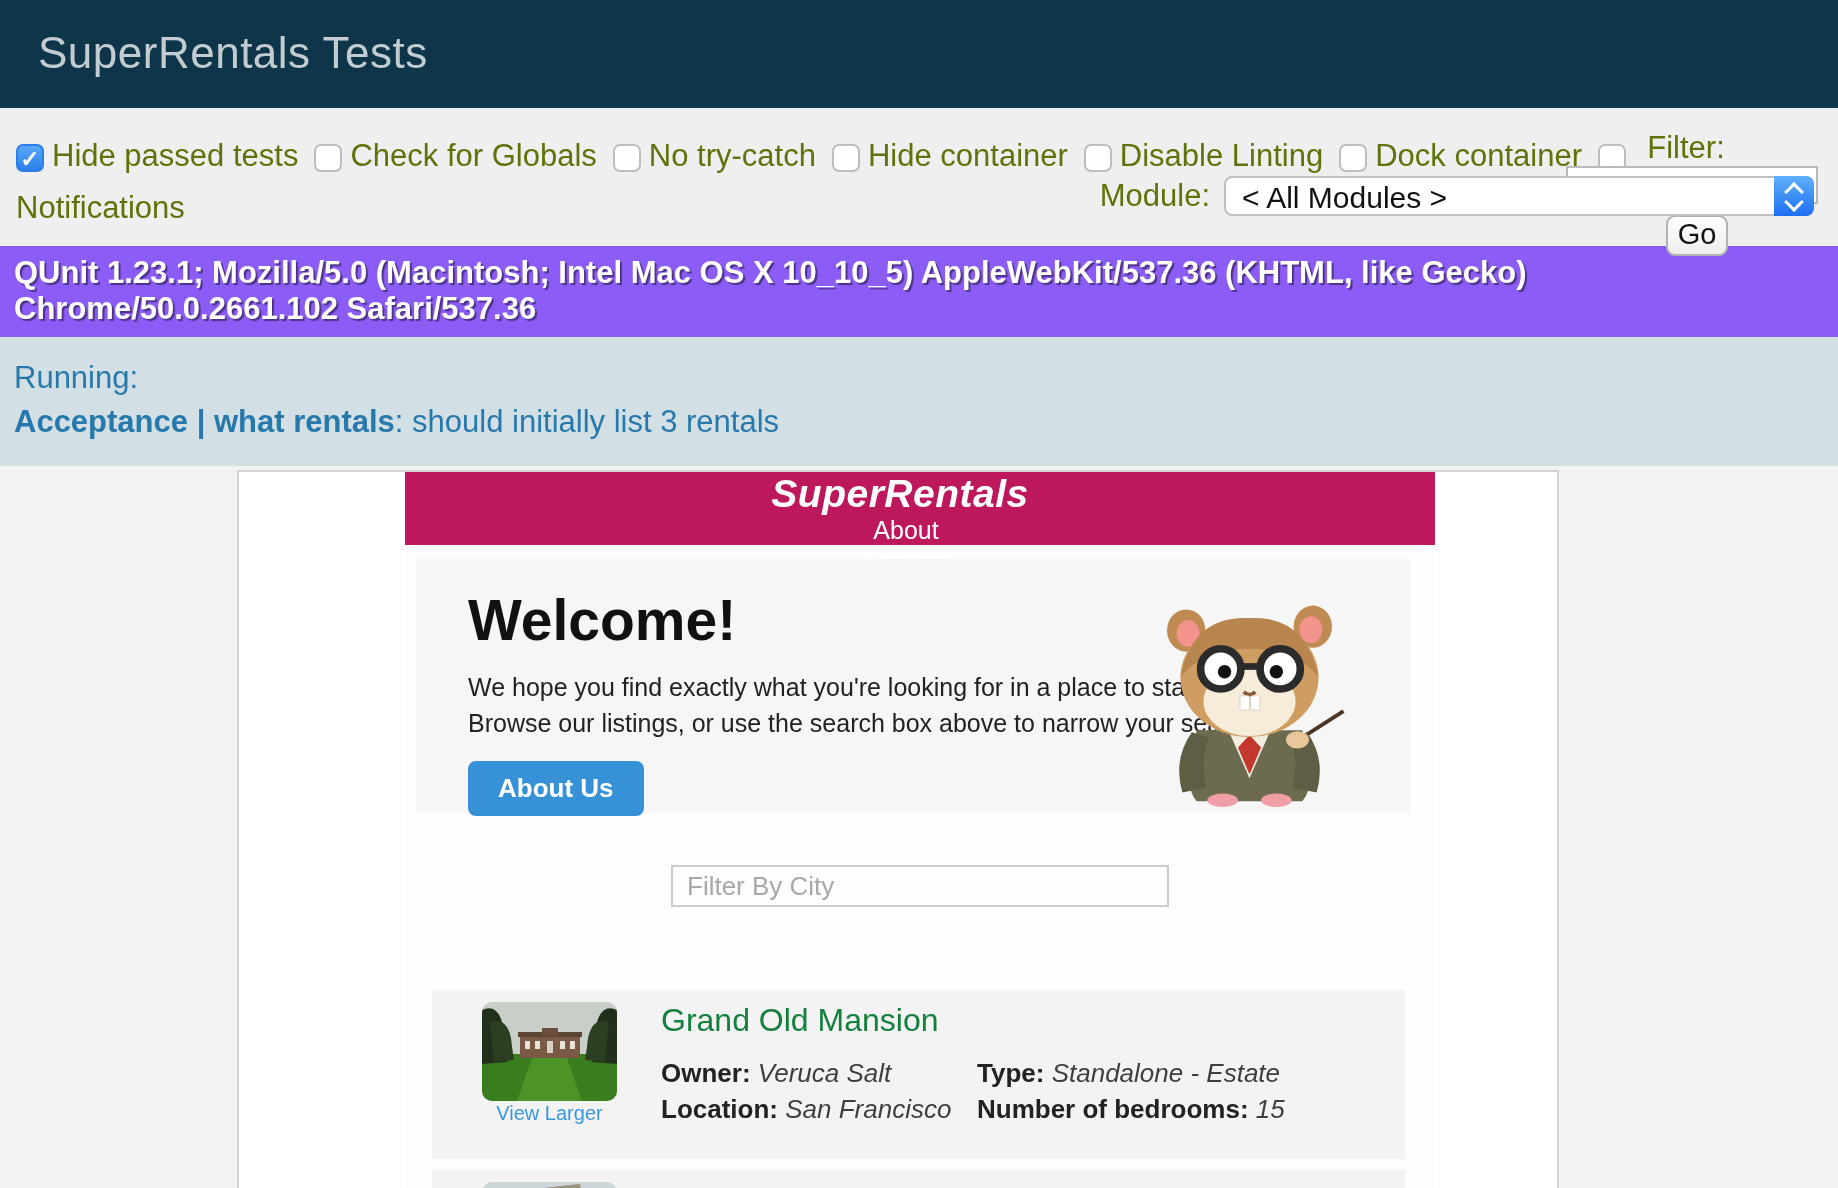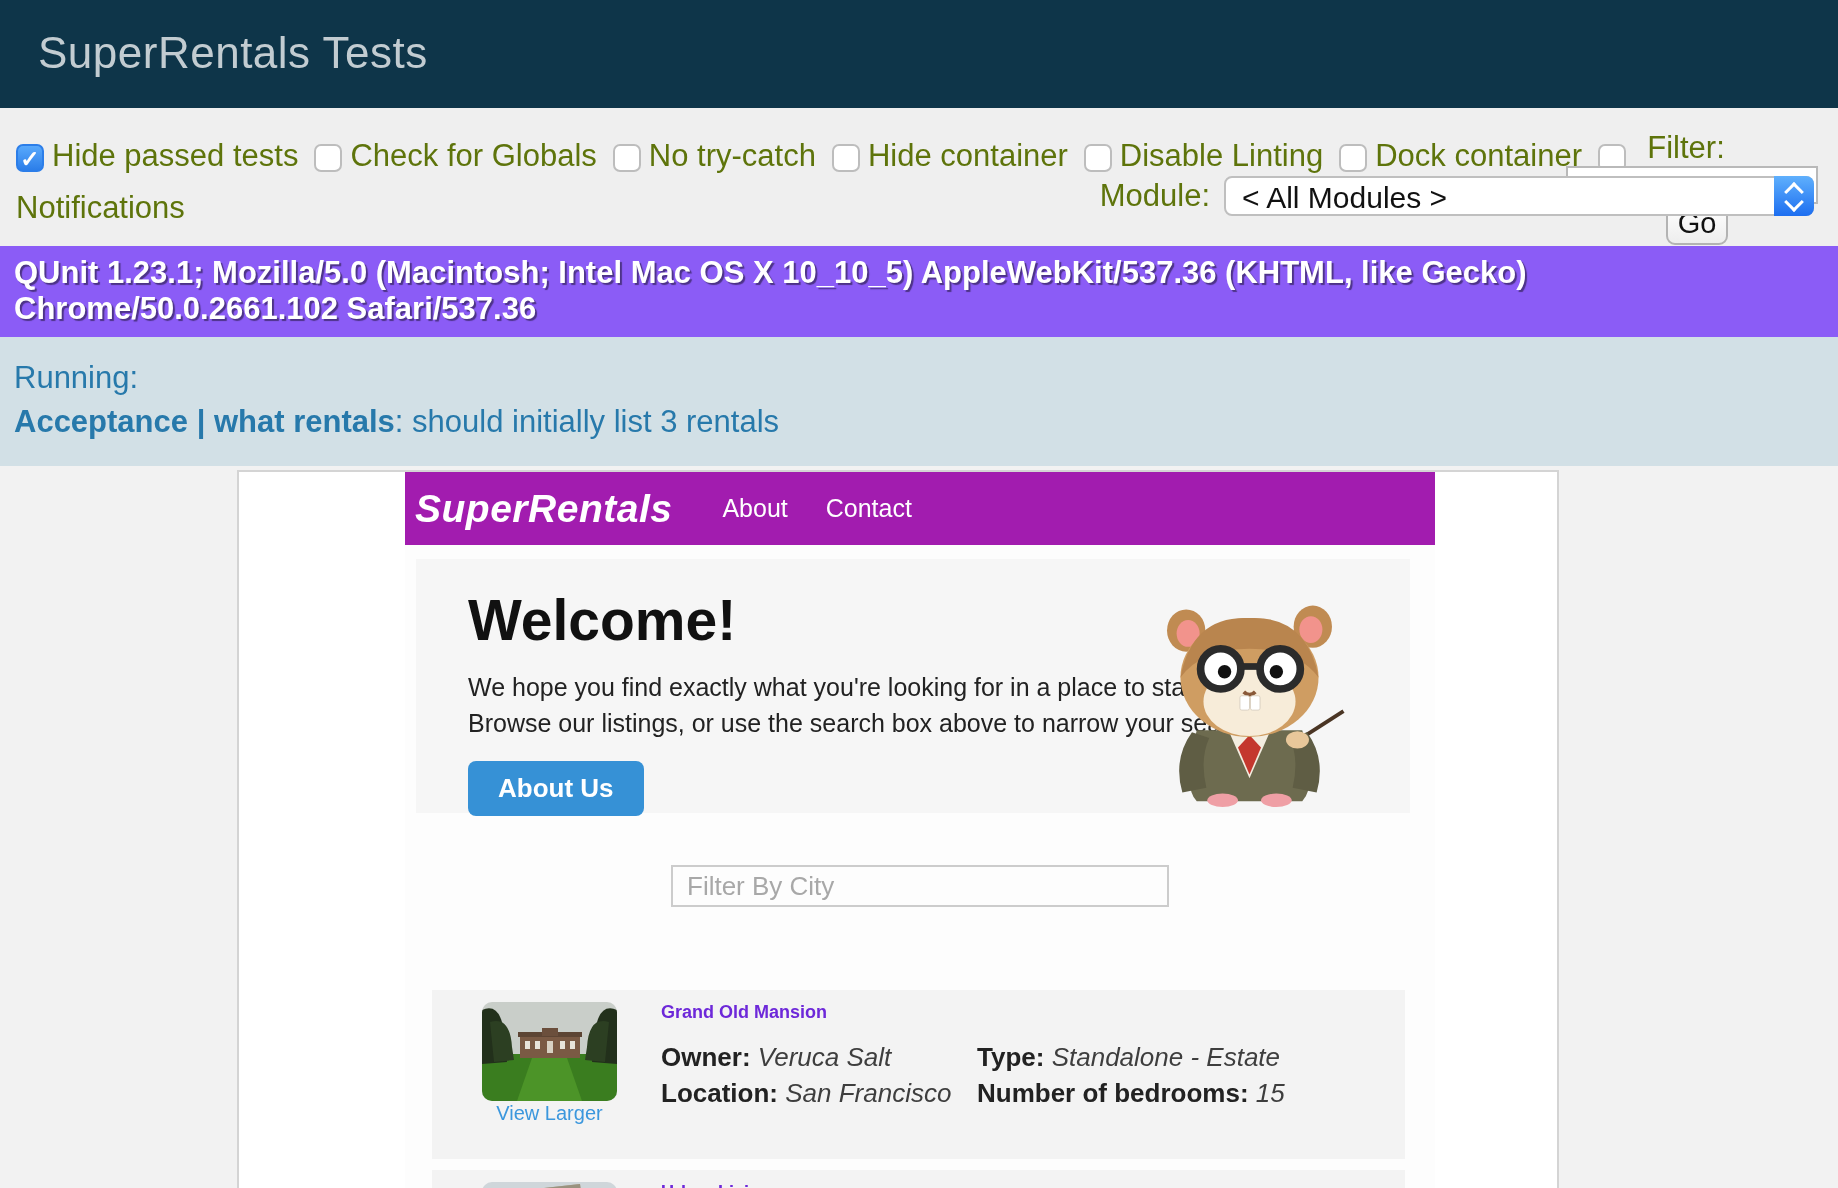--- a/index.html
+++ b/index.html
@@ -36,21 +36,21 @@
   .row2-label{display:block;margin-top:16px;}
   .filter-group{position:absolute;top:22px;right:20px;display:flex;align-items:center;flex-direction:column;}
   .filter-group label{margin-right:12px;}
   .filter-group input[type=text]{
     width:252px;height:38px;border:2px solid #b9b9b9;background:#fff;
     font-size:28px;padding:0 8px;box-sizing:border-box;
   }
   .go-btn{
     margin-left:10px;font-family:"Liberation Sans",sans-serif;font-size:29px;color:#111;
     background:linear-gradient(#ffffff,#ededed);border:2px solid #b3b3b3;border-radius:9px;
-    padding:1px 10px 3px;cursor:pointer;
+    padding:1px 10px 3px;cursor:pointer;margin-top:11px;
   }
   .module-group{position:absolute;top:68px;right:24px;display:flex;align-items:center;}
   .module-group label{margin-right:14px;}
   .fake-select{
     position:relative;width:590px;height:40px;background:#fff;
     border:2px solid #bfbfbf;border-radius:8px;box-sizing:border-box;cursor:pointer;
   }
   .fake-select .sel-text{
     display:block;font-size:30px;color:#111;padding:3px 0 0 16px;
   }
@@ -74,22 +74,22 @@
   #qunit-testresult .module-name{font-weight:bold;}
   
   #main{background:#f2f2f2;height:790px;box-sizing:border-box;}
   #test-container{
     margin:4px 0 0 237px;width:1322px;height:764px;box-sizing:border-box;
     background:#fff;border:2px solid #d4d4d4;overflow:hidden;
   }
   #app{margin-left:166px;width:1030px;background:#fdfdfd;height:100%;}
   
   .app-nav{
-    background:#a21caf;height:73px;display:flex;align-items:center;
-    padding-left:10px;box-sizing:border-box;
+    background:#be185d;height:73px;display:flex;align-items:center;
+    padding-left:10px;box-sizing:border-box;flex-direction:column;
   }
   .app-brand{color:#fff;font-size:39px;font-weight:bold;font-style:italic;margin-right:50px;letter-spacing:.5px;}
   .app-link{color:#fff;font-size:25px;margin-right:38px;text-decoration:none;cursor:pointer;}
   
   .jumbotron{
     position:relative;margin:14px 25px 0 11px;height:254px;background:#f6f6f6;
     box-sizing:border-box;padding:28px 0 0 52px;
   }
   .jumbotron h2{margin:0;font-size:57px;font-weight:bold;color:#111;}
   .jumbo-text{margin-top:16px;font-size:25px;color:#222;line-height:36px;}
@@ -108,21 +108,21 @@
   .listing{
     position:relative;margin:0 30px 0 27px;height:169px;background:#f3f3f3;
   }
   .listing.first{margin-top:83px;}
   .listing.second{margin-top:11px;}
   .listing .photo{position:absolute;left:50px;top:12px;width:135px;height:99px;border-radius:10px;overflow:hidden;}
   .listing .photo svg{display:block;}
   .view-larger{position:absolute;left:50px;top:112px;width:135px;text-align:center;
     color:#3b97dd;font-size:20px;cursor:pointer;}
   .listing .content{position:absolute;left:229px;top:12px;right:20px;}
-  .listing h3{margin:0;font-size:18px;font-weight:bold;color:#6d28d9;}
+  .listing h3{margin:0;font-size:32px;font-weight:normal;color:#15803d;}
   .detail-grid{display:grid;grid-template-columns:316px auto;grid-column-gap:0;margin-top:16px;}
   .detail{font-size:26px;color:#222;line-height:36px;}
   .detail .lbl{font-weight:bold;}
   .detail .val{font-style:italic;color:#3e3e3e;}
 </style>
 </head>
 <body>
 
 <header id="qunit-header">
   <h1>SuperRentals Tests</h1>

